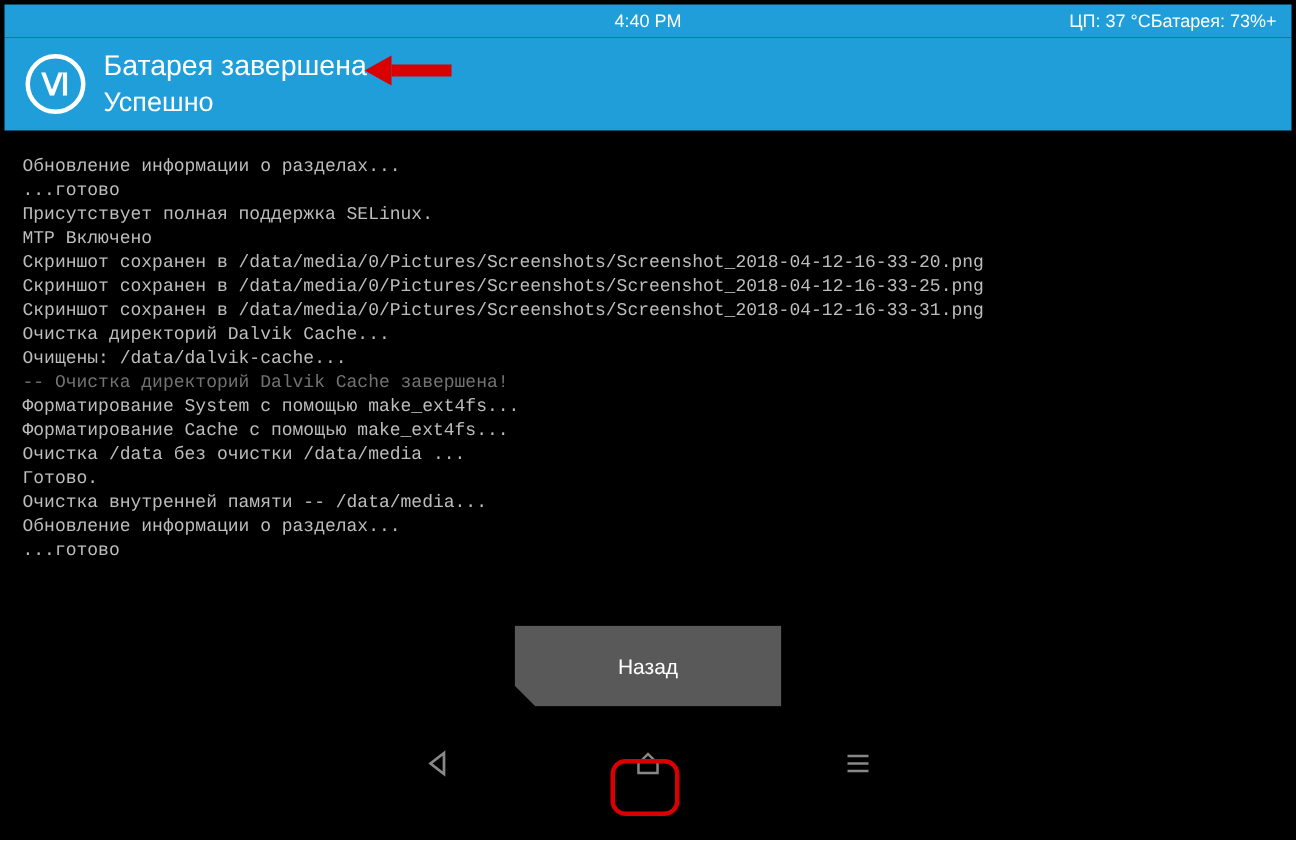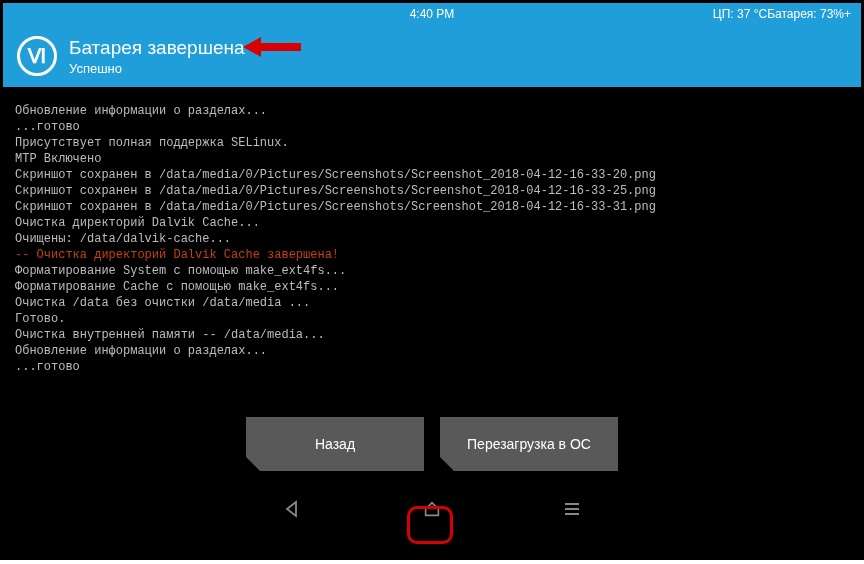--- a/index.html
+++ b/index.html
@@ -57,21 +57,21 @@
   font-weight: bold;
   font-family: serif;
 }
 .header-text .title {
   color: #fff;
   font-size: 19px;
   font-weight: 400;
 }
 .header-text .subtitle {
   color: #fff;
-  font-size: 13px;
+  font-size: 18px;
   margin-top: 2px;
 }
 .arrow {
   position: absolute;
   left: 240px;
   top: 12px;
   display: flex;
   align-items: center;
 }
 .arrow-head {
@@ -88,21 +88,21 @@
   background: #000;
   color: #bdbdbd;
   font-family: "Courier New", monospace;
   font-size: 12px;
   line-height: 16px;
   padding: 16px 12px;
   height: 326px;
   white-space: pre;
   overflow: hidden;
 }
-.console .highlight { color: #c2410c; }
+.console .highlight { color: #737373; }
 .buttons {
   display: flex;
   justify-content: center;
   gap: 16px;
   padding: 4px 0 8px 0;
   background: #000;
   align-items: center;
 }
 .btn {
   width: 178px;
@@ -168,21 +168,20 @@
     <div class="arrow">
       <div class="arrow-head"></div>
       <div class="arrow-shaft"></div>
     </div>
   </div>
 
   <div class="console" id="console"><div>Обновление информации о разделах...</div><div>...готово</div><div>Присутствует полная поддержка SELinux.</div><div>MTP Включено</div><div>Скриншот сохранен в /data/media/0/Pictures/Screenshots/Screenshot_2018-04-12-16-33-20.png</div><div>Скриншот сохранен в /data/media/0/Pictures/Screenshots/Screenshot_2018-04-12-16-33-25.png</div><div>Скриншот сохранен в /data/media/0/Pictures/Screenshots/Screenshot_2018-04-12-16-33-31.png</div><div>Очистка директорий Dalvik Cache...</div><div>Очищены: /data/dalvik-cache...</div><div class="highlight">-- Очистка директорий Dalvik Cache завершена!</div><div>Форматирование System с помощью make_ext4fs...</div><div>Форматирование Cache с помощью make_ext4fs...</div><div>Очистка /data без очистки /data/media ...</div><div>Готово.</div><div>Очистка внутренней памяти -- /data/media...</div><div>Обновление информации о разделах...</div><div>...готово</div></div>
 
   <div class="buttons">
     <div class="btn">Назад</div>
-    <div class="btn">Перезагрузка в ОС</div>
   </div>
 
   <div class="navbar">
     <div class="nav-icon nav-back">
       <svg width="18" height="18" viewBox="0 0 18 18">
           <path d="M13 2 L4 9 L13 16 Z"></path>
         </svg>
     </div>
     <div class="nav-icon nav-home">
       <svg width="22" height="22" viewBox="0 0 22 22">

